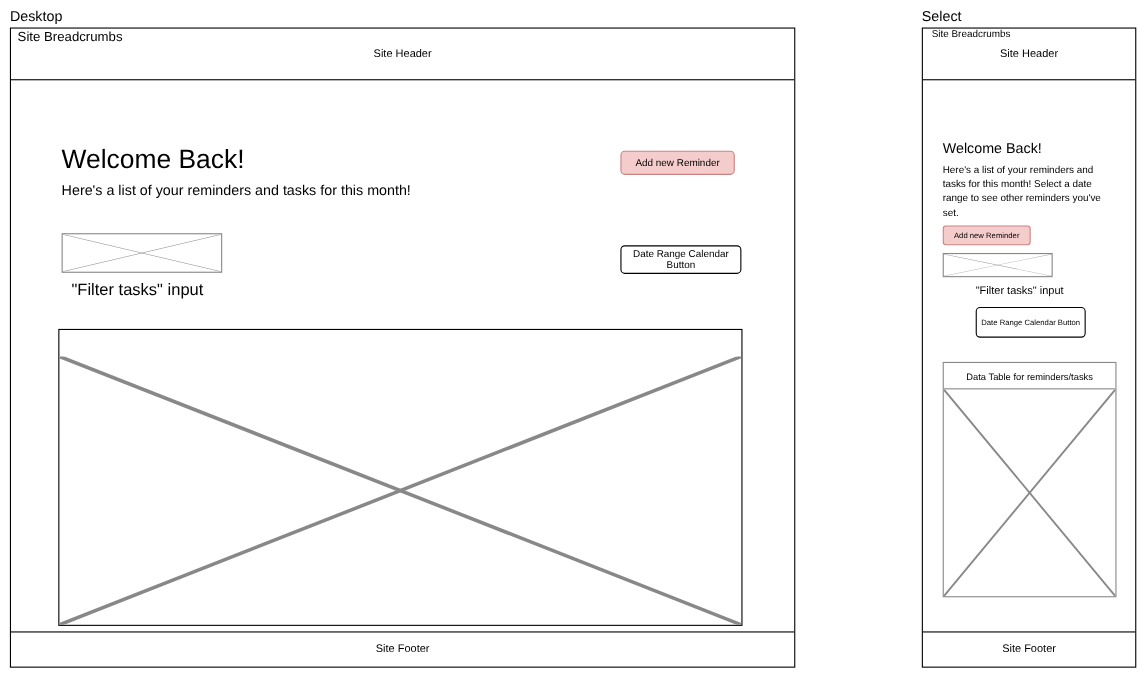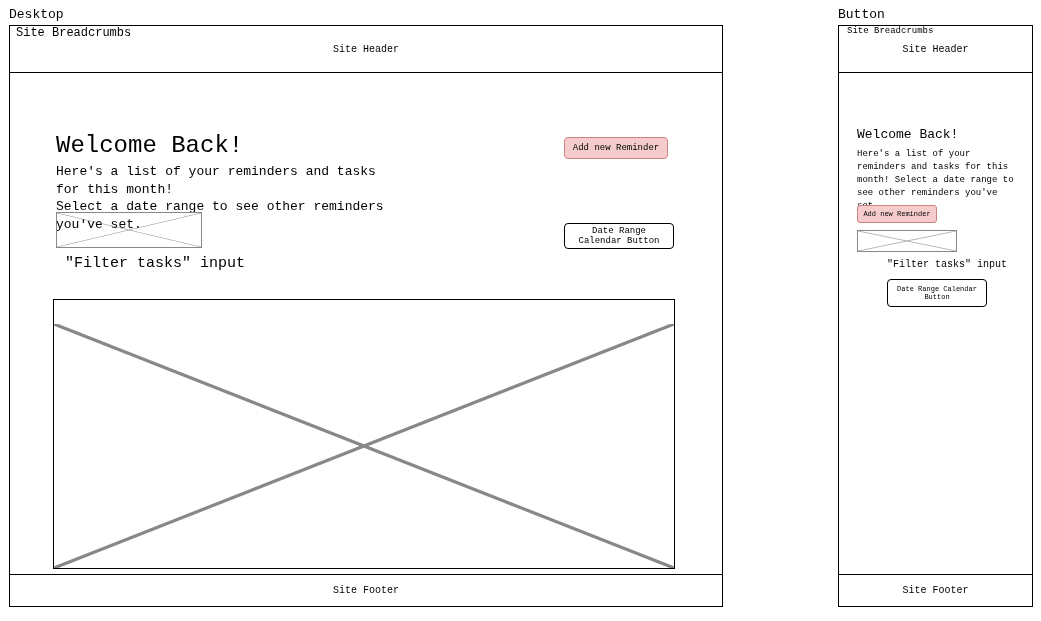--- a/index.html
+++ b/index.html
@@ -1,17 +1,17 @@
 <!DOCTYPE html>
 <html><head>
 <meta charset="utf-8">
 <style>
   * { box-sizing: border-box; margin: 0; padding: 0; }
   html, body { width: 1041px; height: 621px; font-family: Arial, Helvetica, sans-serif; font-size: 12px; color:#000; background:#fff; }
-  .canvas { position: relative; width:1041px; height:520px;font-family:Liberation Mono, monospace; }
+  .canvas { position: relative; width:1041px; height:520px; }
 
   
   .frame-label { position:absolute; font-size:13px; }
 
   
   .panel { position:absolute; border:1px solid #000; background:#fff; }
   .header-bar, .footer-bar { display:flex; align-items:center; justify-content:center; font-size:10px; }
   .breadcrumbs-bar { display:flex; align-items:flex-start; padding-left:6px; font-size:12px; }
 
   
@@ -73,39 +73,38 @@
 
   .inner-panel { position:absolute; border:1px solid #000; }
 </style>
 </head>
 <body>
 
 <div class="canvas">
 
   <div class="frame-label" style="left:9px; top:7px;">Desktop</div>
 
-  <div class="frame-label" style="left:838px; top:7px;">Button</div>
+  <div class="frame-label" style="left:838px; top:7px;">Select</div>
 
   <div id="desktop-frame" class="panel">
 
     <div id="desktop-header" class="inner-panel header-bar">
       <span>Site Header</span>
     </div>
 
     <div id="desktop-breadcrumbs" class="breadcrumbs-bar">
       <span>Site Breadcrumbs</span>
     </div>
 
     <div id="desktop-body">
 
       <div class="welcome-block">
         <div class="welcome-title">Welcome Back!</div>
         <div class="welcome-sub">
           <span>Here's a list of your reminders and tasks for this month!</span><br>
-          <span>Select a date range to see other reminders you've set.</span>
         </div>
       </div>
 
       <div class="add-btn">
         <span>Add new Reminder</span>
       </div>
 
       <div id="desktop-filter-ph" class="x-placeholder">
         <svg viewBox="0 0 100 100" preserveAspectRatio="none">
             <line x1="0" y1="0" x2="100" y2="100"></line>
@@ -161,20 +160,29 @@
             <line x1="0" y1="0" x2="100" y2="100"></line>
             <line x1="100" y1="0" x2="0" y2="100"></line>
           </svg>
       </div>
       <div id="mobile-filter-caption">"Filter tasks" input</div>
 
       <div class="m-date-range-btn">
         <span>Date Range Calendar Button</span>
       </div>
 
+      <div id="mobile-table">
+        <div id="mobile-table-header">Data Table for reminders/tasks</div>
+        <div id="mobile-table-body" class="x-placeholder" style="border:none;">
+          <svg viewBox="0 0 100 100" preserveAspectRatio="none">
+              <line x1="0" y1="0" x2="100" y2="100"></line>
+              <line x1="100" y1="0" x2="0" y2="100"></line>
+            </svg>
+        </div>
+      </div>
 
     </div>
 
     <div id="mobile-footer" class="inner-panel footer-bar">
       <span>Site Footer</span>
     </div>
 
   </div>
 
 </div>

